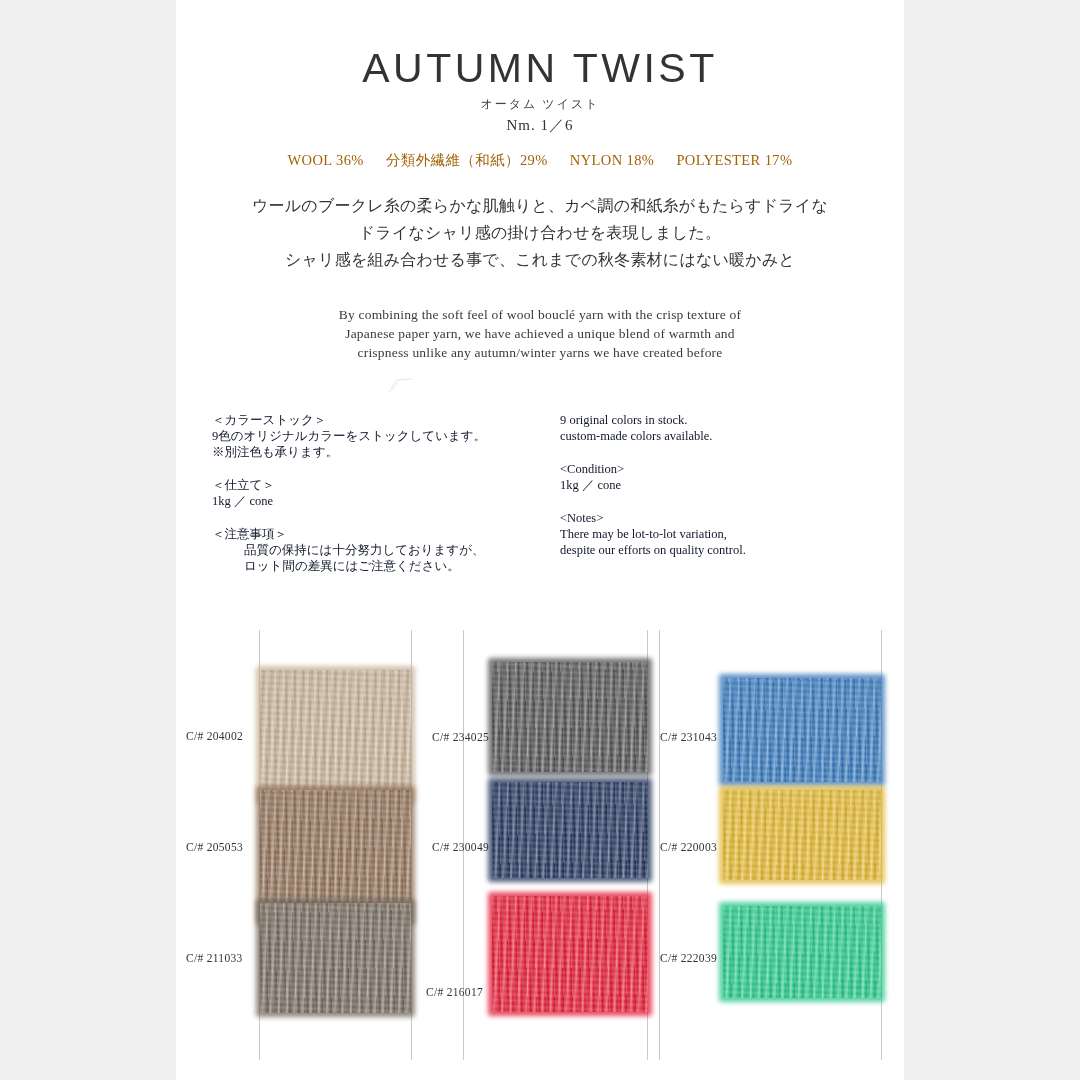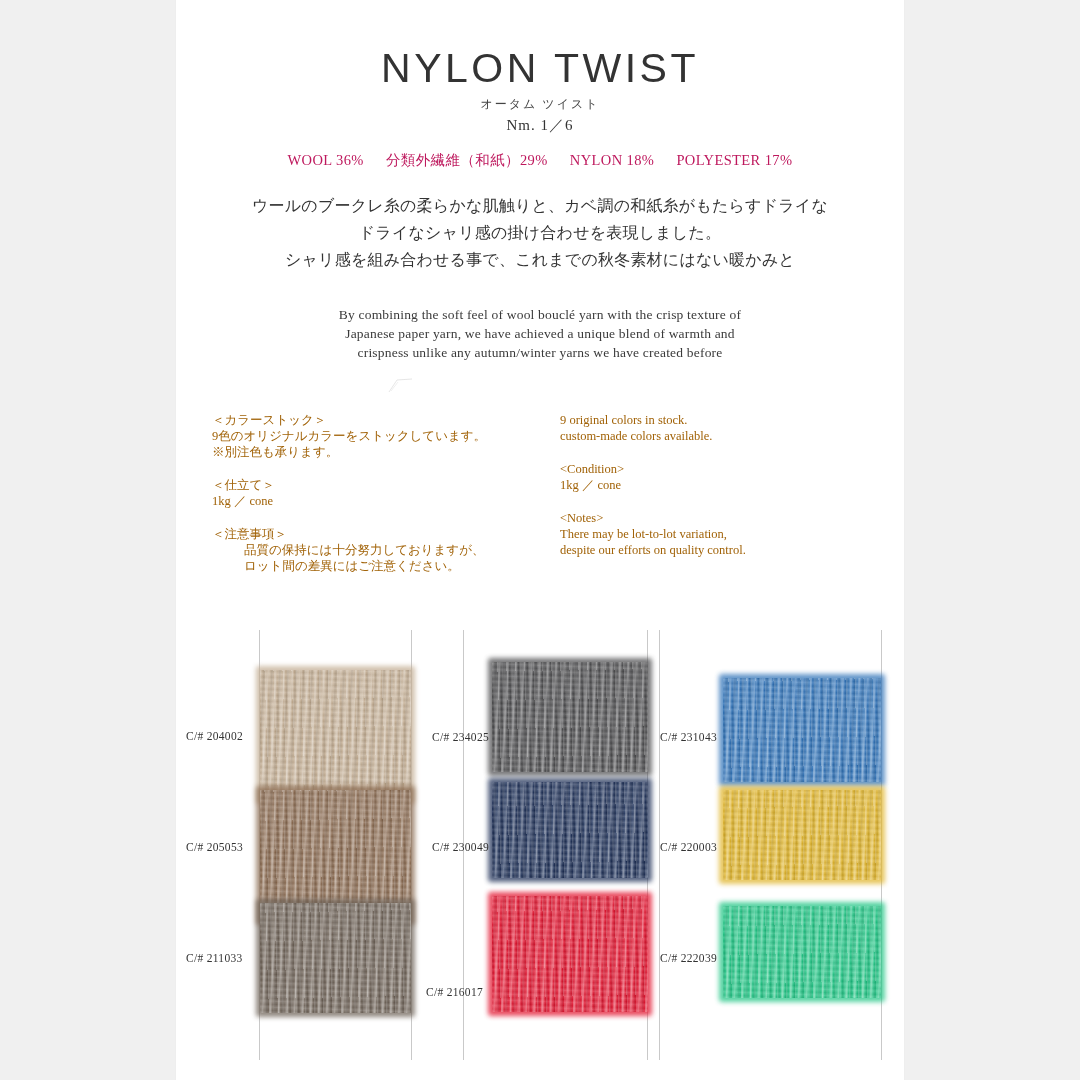--- a/index.html
+++ b/index.html
@@ -54,21 +54,21 @@
     font-size: 15px;
     letter-spacing: 1px;
     color: #333;
   }
   .composition {
     position: absolute;
     left: 0; top: 151px; width: 728px;
     text-align: center;
     font-size: 14.5px;
     letter-spacing: 0.4px;
-    color: #be185d;
+    color: #a16207;
   }
   .composition span { margin: 0 9px; }
 
   .desc-jp {
     position: absolute;
     left: 64px; top: 192px; width: 600px;
     text-align: center;
     font-size: 16px;
     line-height: 27px;
     letter-spacing: 0.2px;
@@ -82,21 +82,21 @@
     line-height: 19px;
     letter-spacing: 0.2px;
     color: #3a3a3a;
   }
 
   
   .info-col {
     position: absolute;
     font-size: 12.5px;
     line-height: 16px;
-    color: #a16207;
+    color: #0f172a;
   }
   .info-left  { left: 36px; top: 412px; width: 300px; }
   .info-right { left: 384px; top: 412px; width: 320px; }
 
   .info-group { margin-bottom: 17px; }
   .info-head { display: block; }
   .info-line { display: block; }
   .indent { padding-left: 8px; margin-left: 24px; }
 
   
@@ -168,21 +168,21 @@
     width: 26px; height: 16px;
     opacity: 0.45;
   }
 </style>
 </head>
 <body>
 
 <div id="page">
   <div id="sheet">
 
-    <div class="title">NYLON TWIST</div>
+    <div class="title">AUTUMN TWIST</div>
     <div class="title-jp">オータム ツイスト</div>
     <div class="count">Nm. 1／6</div>
 
     <div class="composition">
       <span>WOOL 36%</span>
       <span>分類外繊維（和紙）29%</span>
       <span>NYLON 18%</span>
       <span>POLYESTER 17%</span>
     </div>
 

